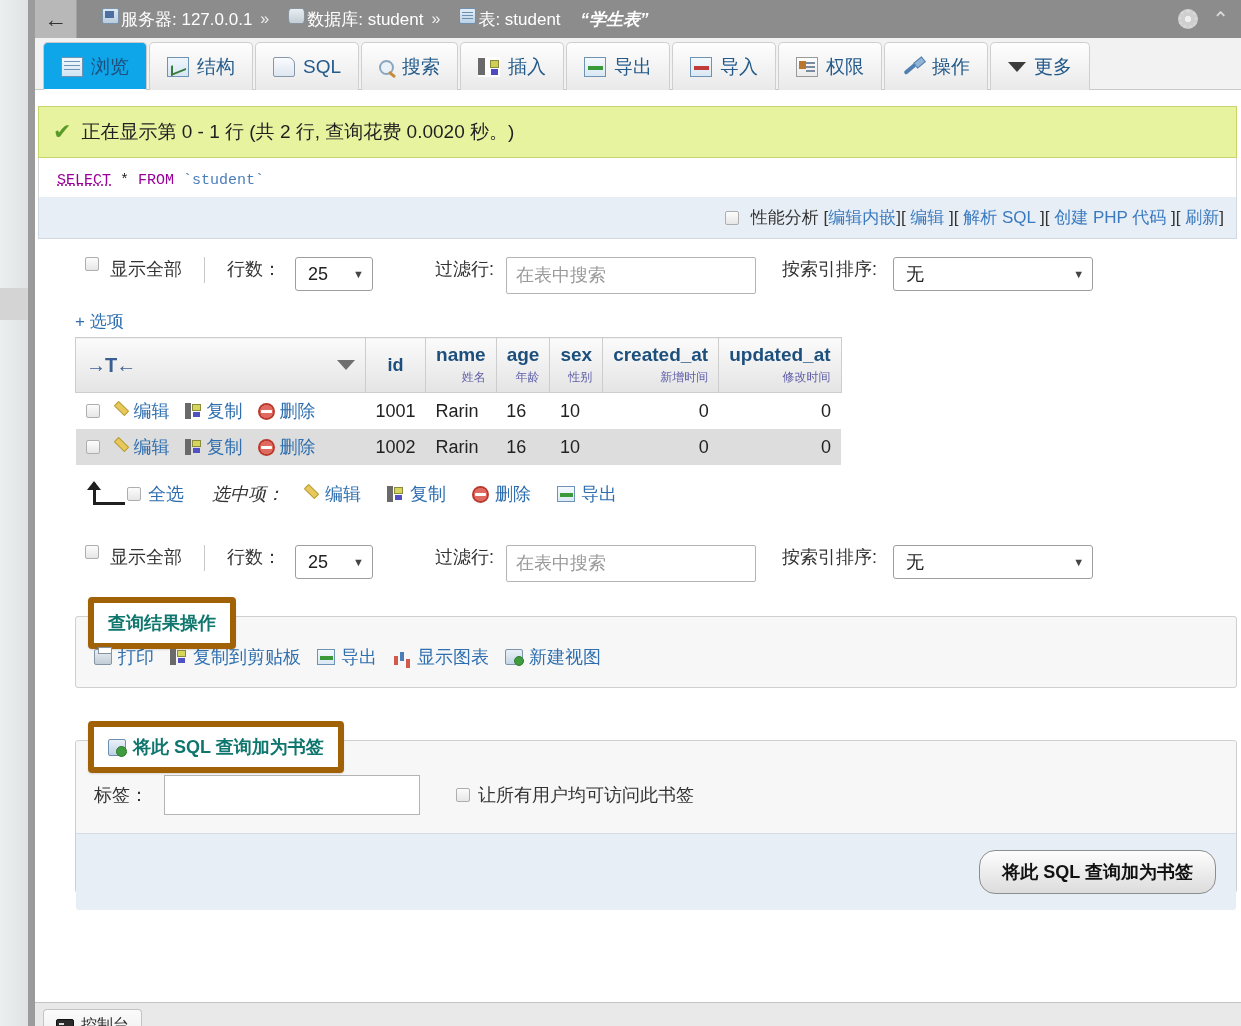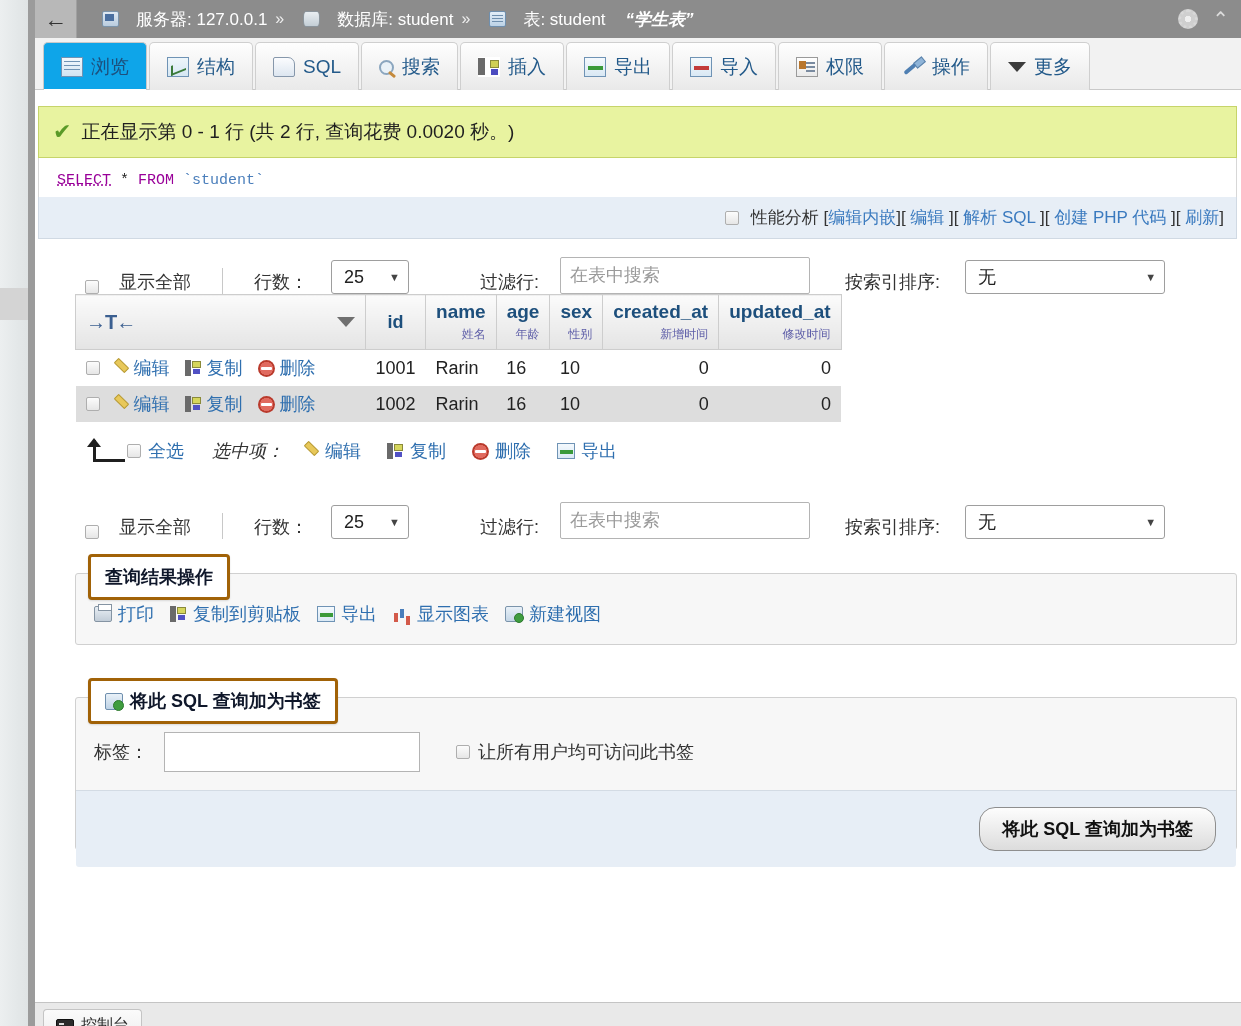--- a/index.html
+++ b/index.html
@@ -37,21 +37,21 @@
     display: flex; align-items: center; color: #fff;
   }
   .backbtn {
     width: 42px; height: 38px; background:#b8b8b8;
     display:flex; align-items:center; justify-content:center;
     font-size: 23px; color:#333; line-height:1;
     border-right: 1px solid #a0a0a0;
   }
   .crumbs { display:flex; align-items:center; gap:6px; padding-left: 14px; font-size:17px; }
   .crumbs .sep { color:#eee; font-size:16px; margin:0 2px; }
-  .crumb { display:flex; align-items:center; gap:17px; white-space:nowrap;padding-left:11px; }
+  .crumb { display:flex; gap:2px; white-space:nowrap;padding-left:11px; }
   .crumb b { font-weight:400; }
   .tbl-nickname { font-style: italic; font-weight:700; margin-left:14px; font-size:17px; }
   .topbar-right { margin-left:auto; display:flex; align-items:center; gap:14px; padding-right:12px; }
   .ico { display:inline-block; vertical-align:middle; }
 
   
   .ic-server, .ic-db, .ic-table {
     width:17px;height:16px;border-radius:2px;position:relative;display:inline-block;
   }
   .ic-server { background:linear-gradient(#dfe9f3,#b9ccde); border:1px solid #7b94ab; }
@@ -135,21 +135,21 @@
   .sqlactions a { color:#3a7abf; text-decoration:none; }
   .sqlactions .brk { color:#333; }
   .cb {
     -webkit-appearance:none; appearance:none;
     width:14px; height:14px; border:1px solid #aeaeae; border-radius:2px;
     background:linear-gradient(#fcfcfc,#e6e6e6); vertical-align:-2px; margin:0 7px 0 0;
   }
 
   
   .filterrow {
-    display:flex; align-items:flex-end; gap:13px;
+    display:flex; align-items:flex-start; gap:4px;
     padding: 18px 0 0 50px; font-size:18px; color:#333;
   }
   .filterrow .vbar { width:1px; height:26px; background:#c8c8c8; margin:0 18px; }
   .filterrow label { white-space:nowrap; }
   .sel {
     -webkit-appearance:none; appearance:none;
     border:1px solid #9e9e9e; border-radius:3px; background:#fff;
     font-size:18px; font-family:inherit; color:#222;
     padding: 6px 30px 6px 12px; position:relative;
   }
@@ -212,22 +212,22 @@
   .selallbar .g { display:flex;align-items:center;gap:6px; margin-right:26px;}
 
   
   .fs {
     margin: 34px 0 0 40px; width: 1162px;
     background:#f7f7f7; border:1px solid #d0d0d0; border-radius:3px;
     position:relative; padding: 28px 18px 18px 18px;
   }
   .fs > legend, .fs .lg {
     position:absolute; left:12px; top:-20px;
-    background:#fff; border:3px solid #a16207; border-radius:4px;
-    padding:8px 14px; font-size:18px; font-weight:700; color:#0f172a;
+    background:#fff; border:6px solid #a16207; border-radius:4px;
+    padding:8px 14px; font-size:18px; font-weight:700; color:#0f766e;
     box-shadow:0 1px 2px rgba(0,0,0,.12);
     display:flex; align-items:center; gap:7px;
   }
   .fsrow { display:flex; align-items:center; gap:0; font-size:18px; }
   .fsrow .lnk { display:flex; align-items:center; gap:6px; margin-right:16px; color:#2f6faf;}
   .fsrow a { color:#2f6faf; text-decoration:none; }
 
   .ic-print{width:18px;height:16px;position:relative;display:inline-block;background:linear-gradient(#e8eef4,#c2cdd8);border:1px solid #8594a3;border-radius:2px;}
   .ic-print:after{content:"";position:absolute;left:3px;top:-3px;width:12px;height:5px;background:#fff;border:1px solid #8594a3;}
   .ic-chart{width:18px;height:16px;position:relative;display:inline-block;}
@@ -377,20 +377,24 @@
       <label style="margin-left:58px">过滤行:</label>
       <input class="txtin" style="width: 250px; margin-left: 8px;" placeholder="在表中搜索">
       <label style="margin-left:22px">按索引排序:</label>
       <span class="selwrap" style="margin-left:12px">
         <select class="sel" style="width:200px">
           <option>无</option>
         </select>
       </span>
     </div>
 
+    <div class="optlink">
+      <span class="plus">+</span>
+      <span>选项</span>
+    </div>
 
     <table class="restable">
       <thead>
         <tr>
           <th class="ctrl">
             <span class="arrows">→T←</span>
             <span class="caret-dn"></span>
           </th>
           <th class="idh">
             <span>id</span>

